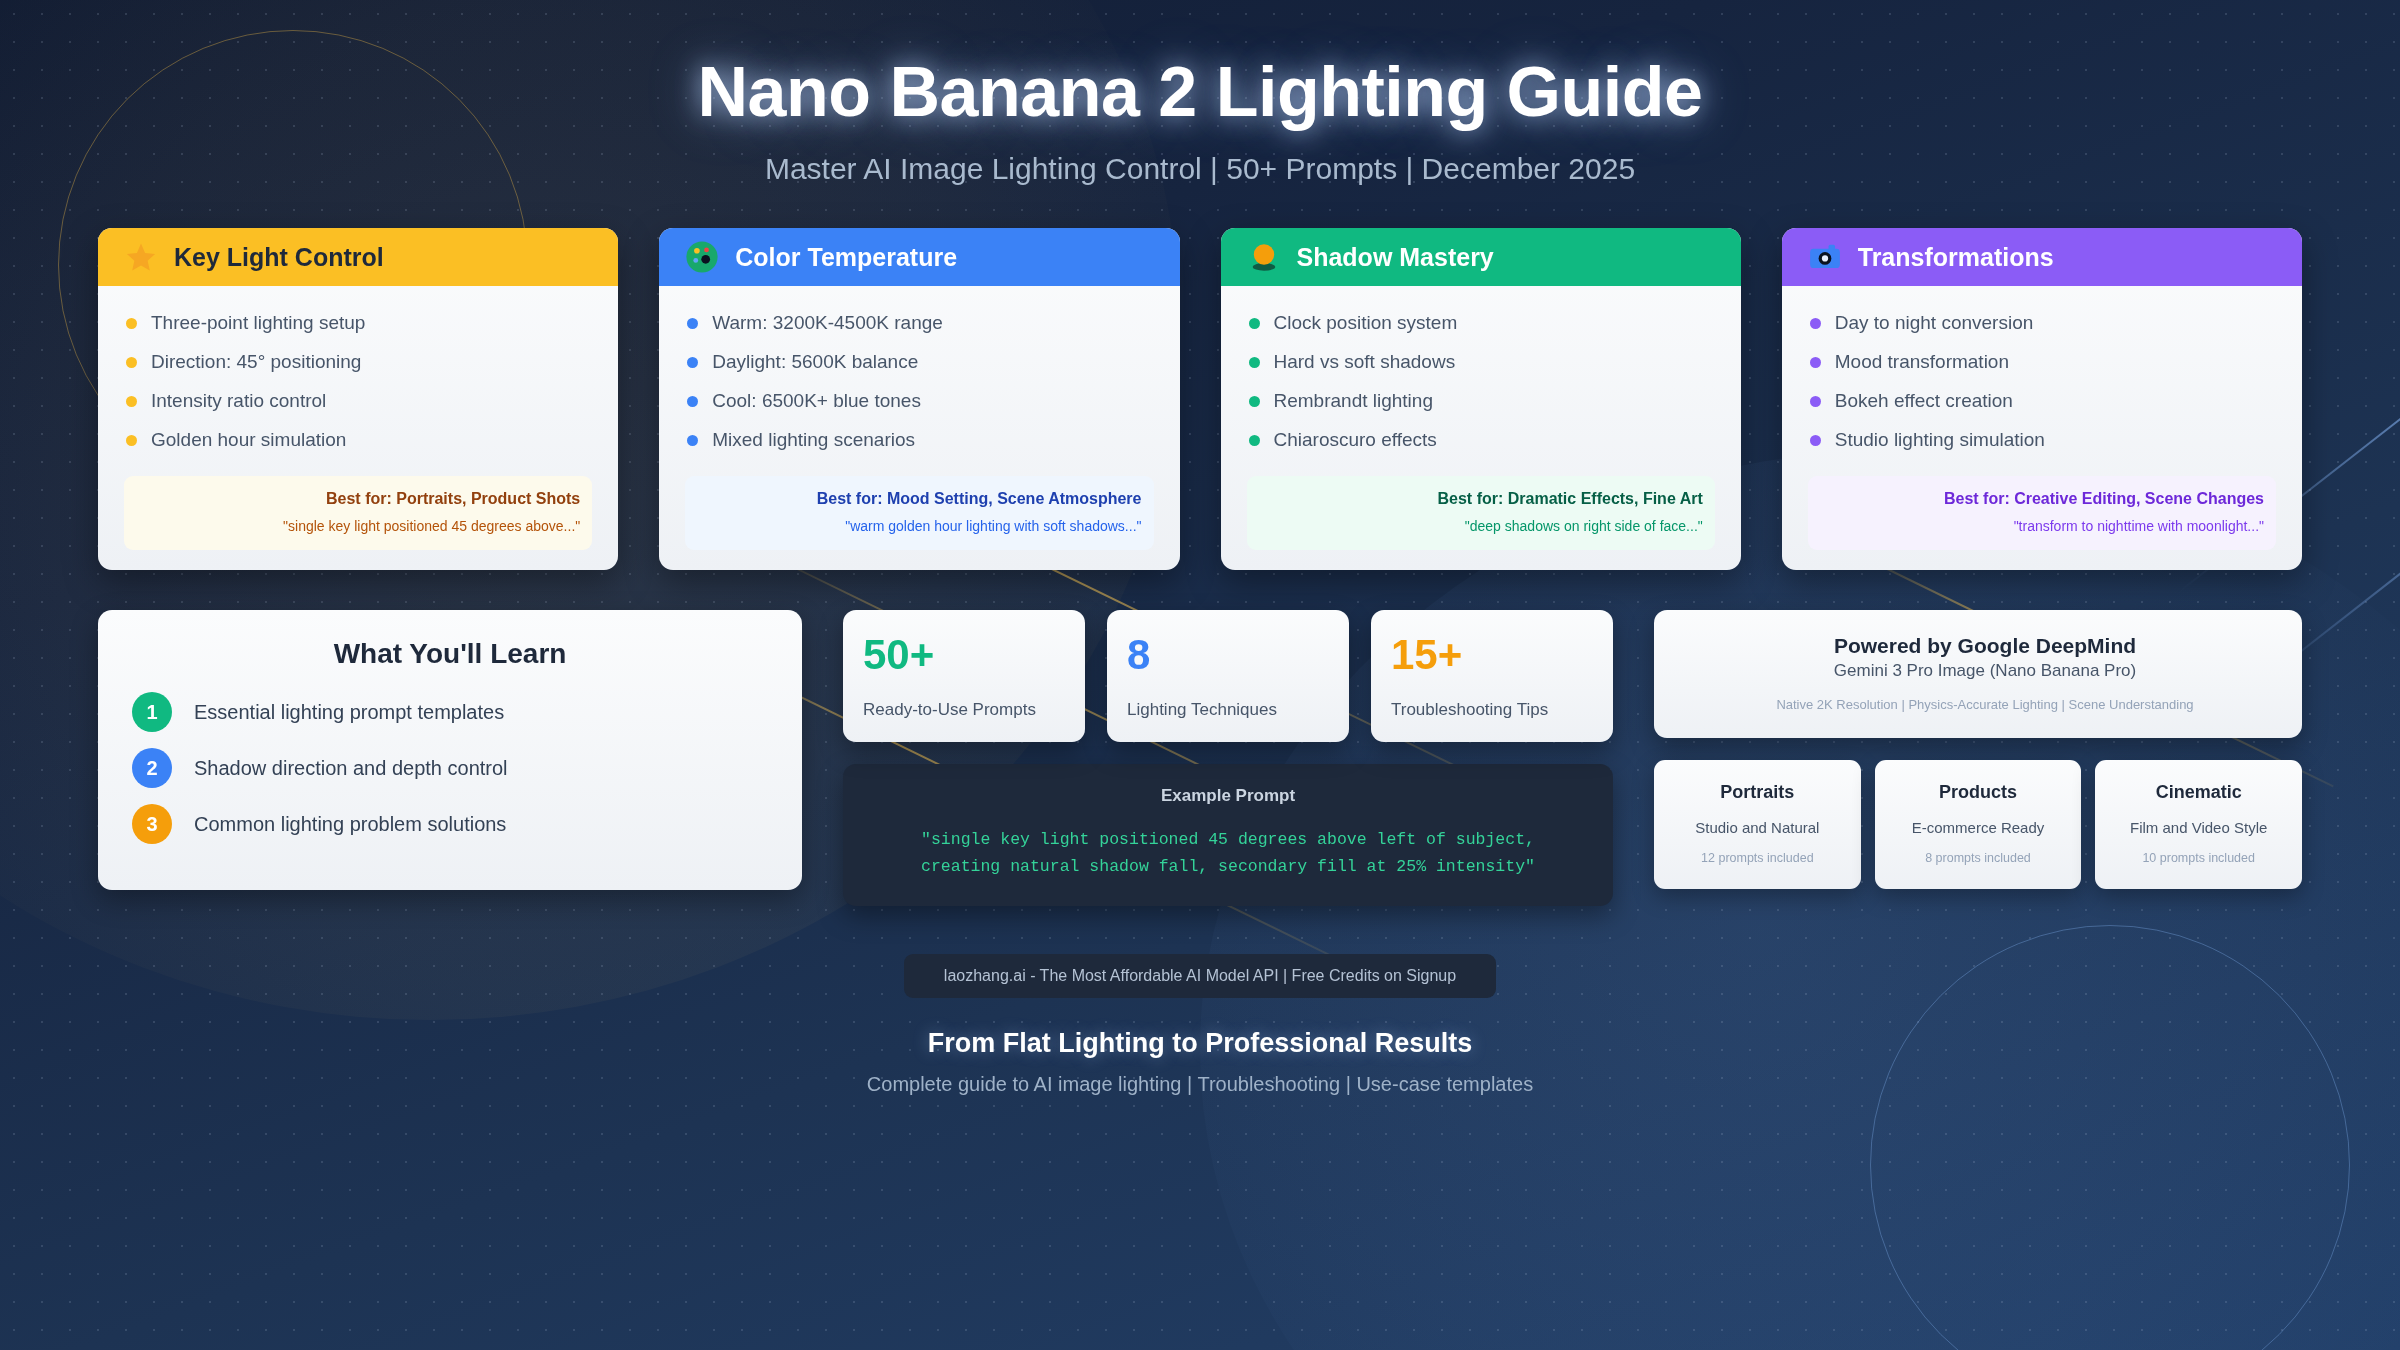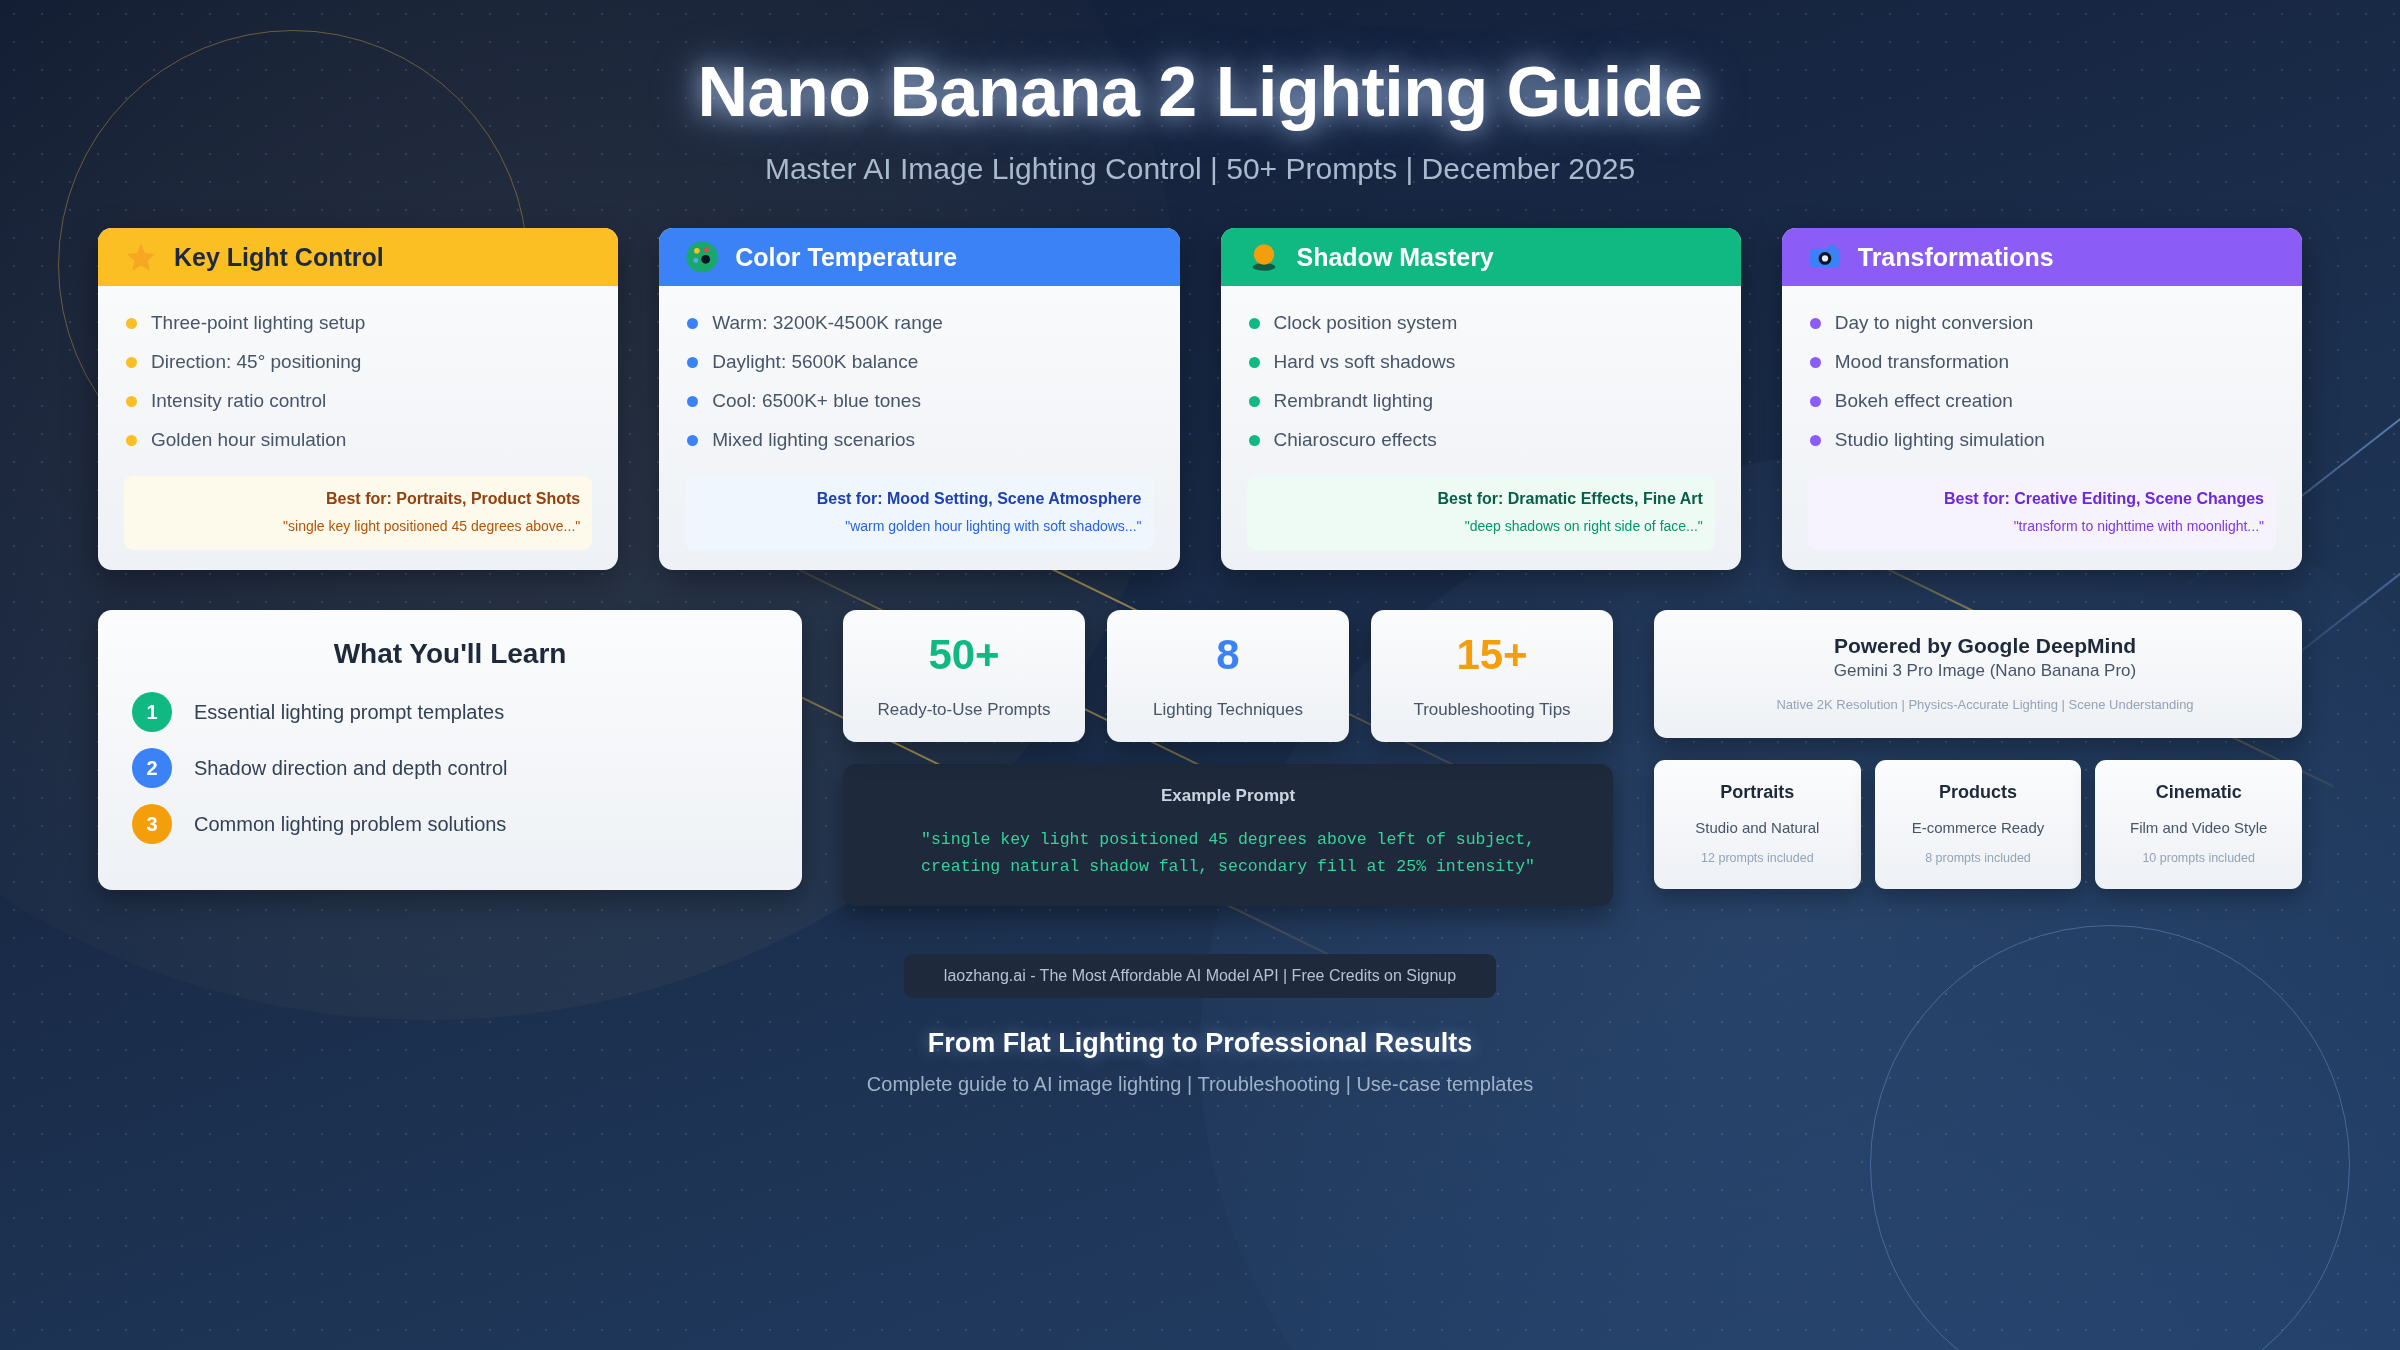--- a/index.html
+++ b/index.html
@@ -111,21 +111,21 @@
   .learn-title { text-align: center; font-size: 28px; font-weight: bold; color: #1e293b; margin-bottom: 22px; }
   .learn-item { display: flex; align-items: center; gap: 22px; margin-bottom: 16px; }
   .num {
     width: 40px; height: 40px; flex: 0 0 40px; border-radius: 50%;
     color: #ffffff; font-size: 20px; font-weight: bold;
     display: flex; align-items: center; justify-content: center;
   }
   .learn-item .lt { font-size: 20px; color: #334155; }
 
   .stats { display: flex; gap: 22px; }
-  .stat { flex: 1; border-radius: 13px; padding: 24px 10px 22px 10px; text-align: center;
+  .stat { flex: 1; border-radius: 13px; padding: 24px 10px 22px 20px; text-align: left;
           background: linear-gradient(180deg, #fbfcfd 0%, #eef1f5 100%);
           box-shadow: 0 10px 26px rgba(0,0,0,0.33); }
   .stat .sv { font-size: 42px; font-weight: bold; line-height: 1; }
   .stat .sl { margin-top: 24px; font-size: 17px; color: #475569; }
 
   .promptbox {
     margin-top: 22px; border-radius: 13px; background: #1e293b;
     padding: 22px 20px 26px 20px; text-align: center;
     box-shadow: 0 10px 26px rgba(0,0,0,0.36);
   }

